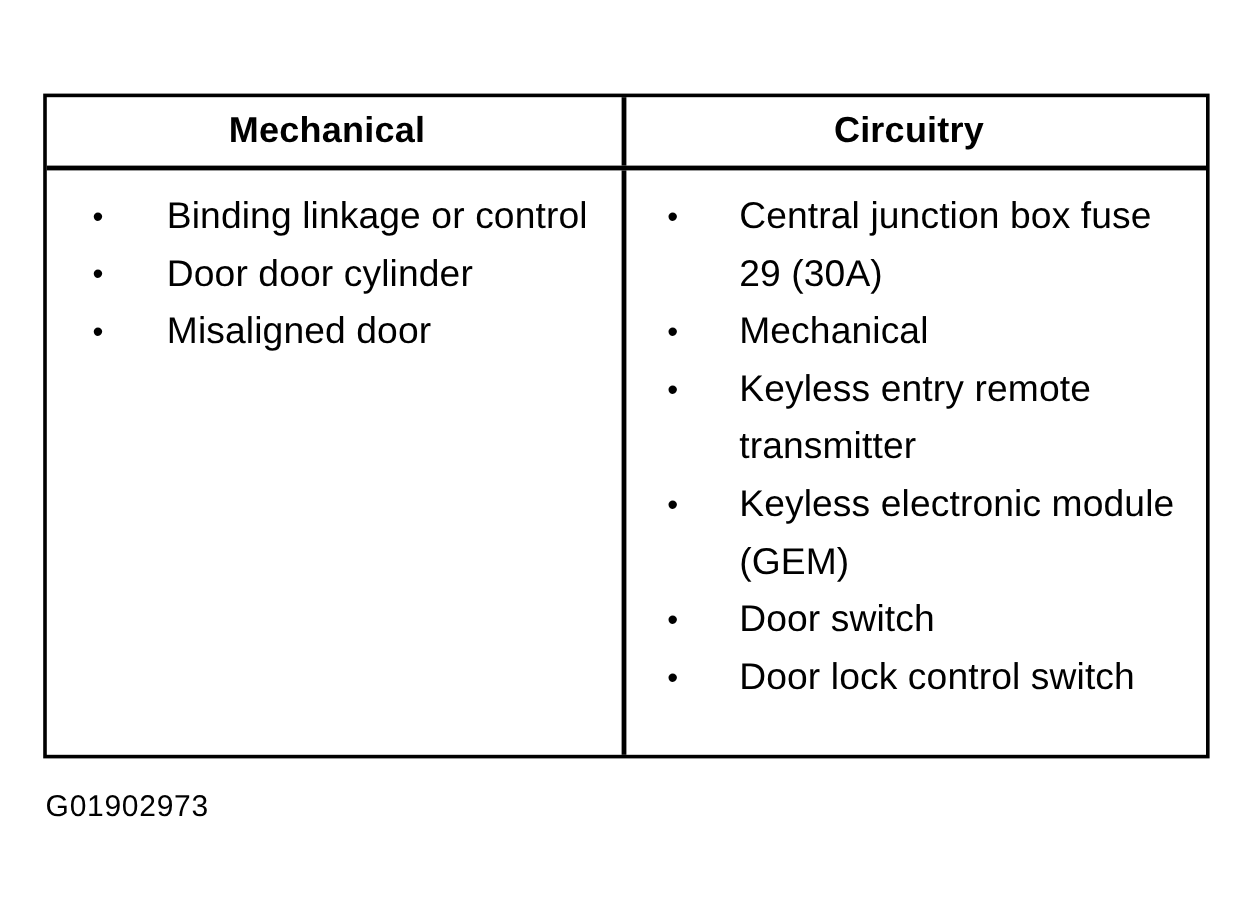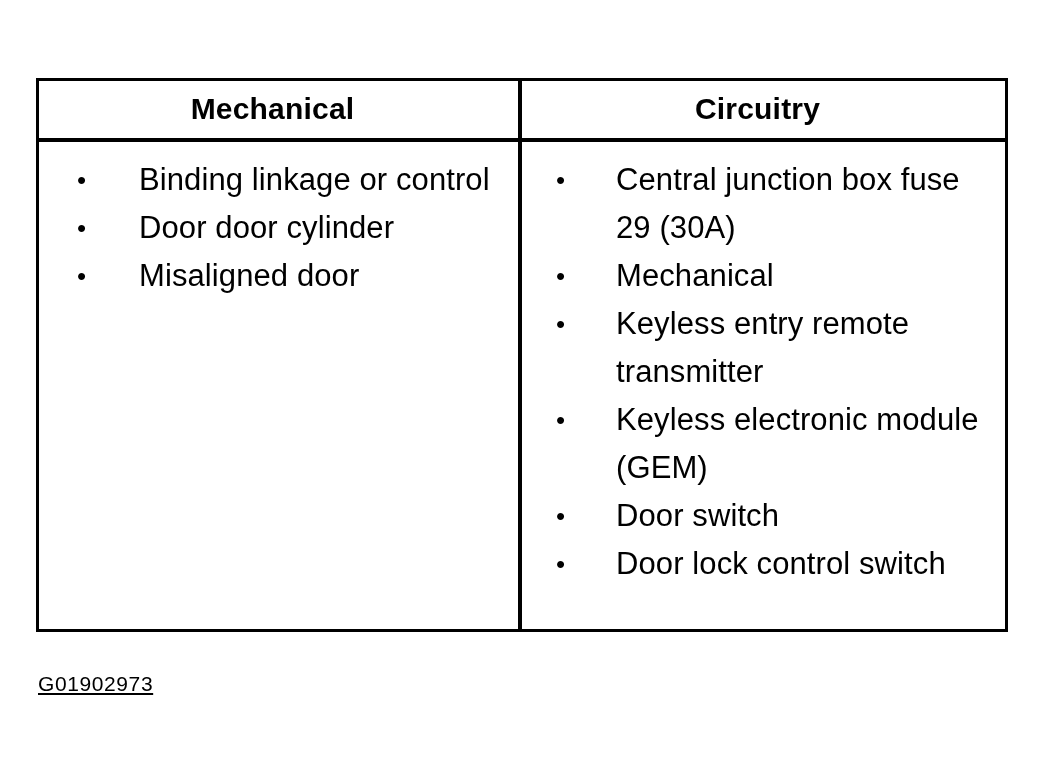--- a/index.html
+++ b/index.html
@@ -93,24 +93,23 @@
   .col-right-body ul.items li {
     padding-left: 80px;
   }
   .col-right-body ul.items li .bullet {
     left: 20px;
   }
 
   .caption {
     position: absolute;
     left: 38px;
-    top: 672px;
-    font-size: 21px;
+    top: 658px;
+    font-size: 25px;
     letter-spacing: 0.6px;
-    text-decoration: underline;
   }
 </style>
 </head>
 <body>
 
 <div class="sheet">
 
   <div class="table">
 
     <div class="thead">

